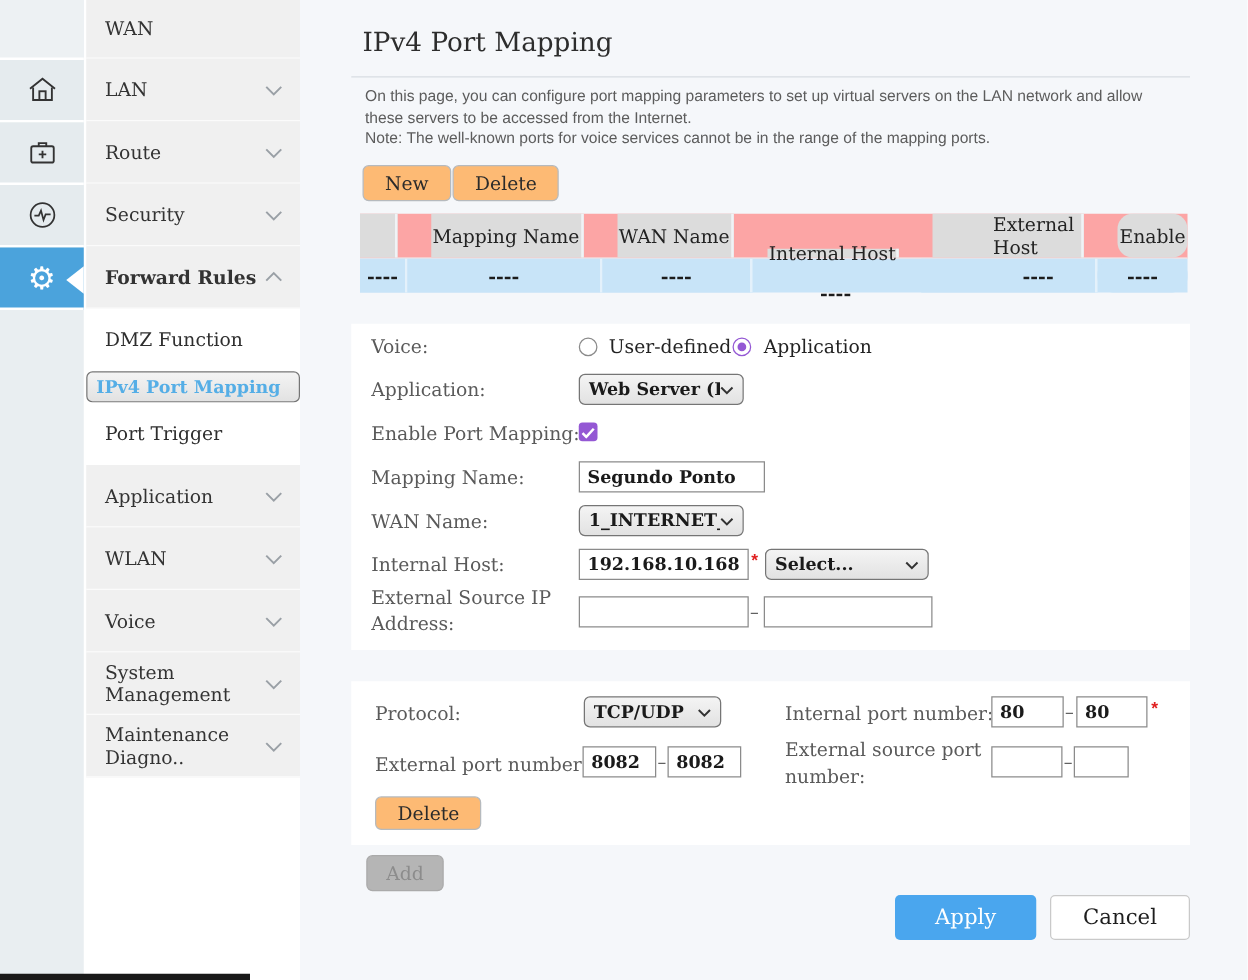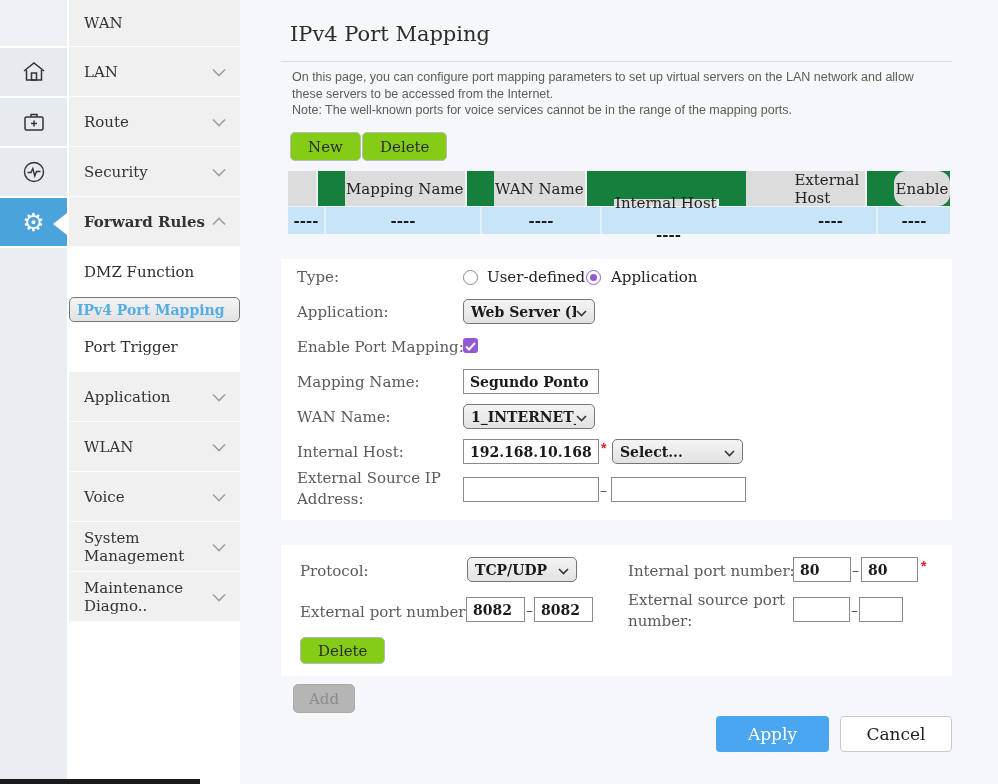--- a/index.html
+++ b/index.html
@@ -36,29 +36,29 @@
   
   .main-bg { position:absolute; left:240px; top:0; width:758px; height:784px; background:#f5f7fa; }
   .abs { position:absolute; }
 
   .page-title { left:290px; top:22px; font-size:21px; font-weight:500; color:#2d2d2d; }
   .title-divider { left:281px; top:61px; width:671px; height:1px; background:#d8dde2; }
   .desc { left:292px; top:69px; width:648px; font-family:"Liberation Sans","DejaVu Sans",sans-serif;
           font-size:12.5px; line-height:16.5px; color:#5c5c5c; }
 
   .btn { display:inline-flex; align-items:center; justify-content:center; height:29px;
-         padding:0 17px; background:#84cc16; border:1px solid #b6babe; border-radius:5px;
+         padding:0 17px; background:#fdba74; border:1px solid #b6babe; border-radius:5px;
          font-family:inherit; font-size:15px; color:#2b2b2b; cursor:pointer; }
 
   
   .tbl { left:288px; top:171px; width:662px; font-size:15px; }
   .tr { display:flex; }
   .td { display:flex; align-items:center; justify-content:center; border-right:2px solid #f0f3f6; }
   .td:last-child { border-right:none; }
-  .th-row { background:#15803d; height:36px; color:#222; border-bottom:1px solid #f0f3f6;gap:27px; }
+  .th-row { background:#fca5a5; height:36px; color:#222; border-bottom:1px solid #f0f3f6;gap:27px; }
   .th-row .td { background:#dcdcdc; }
   .data-row { background:#c8e4f8; height:27px; color:#1c1c1c; font-weight:bold; cursor:pointer; }
   .data-row .td { background:#c8e4f8; border-right:2px solid #e4f1fb; }
   .data-row .td:last-child { border-right:none; }
   .c0{width:38px;} .c1{width:156px;} .c2{width:120px;} .c3{width:135px;margin-top:28px;} .c4{width:141px;padding-left:48px;} .c5{width:72px;border-radius:12px;}
 
   .card { background:#fff; }
   .card1 { left:281px; top:259px; width:671px; height:261px; }
   .card2 { left:281px; top:545px; width:671px; height:131px; }
 
@@ -248,21 +248,21 @@
     <div class="td c2">----</div>
     <div class="td c3">----</div>
     <div class="td c4">----</div>
     <div class="td c5">----</div>
   </div>
 </div>
 
 
 <div class="abs card card1"></div>
 
-<div class="abs flabel" style="left:297px; top:268px;">Type:</div>
+<div class="abs flabel" style="left:297px; top:268px;">Voice:</div>
 <span class="abs radio" style="left:463px; top:270px;"></span>
 <span class="abs rlabel" style="left:481px; top:268px;">User-defined</span>
 <span class="abs radio on" style="left:586px; top:270px;"></span>
 <span class="abs rlabel" style="left:605px; top:268px;">Application</span>
 
 <div class="abs flabel" style="left:297px; top:303px;">Application:</div>
 <div class="abs sel" style="left:463px; top:299px; width:132px;">
   <span class="txt">Web Server (HTT</span>
   <span><svg width="11" height="7" viewBox="0 0 11 7" fill="none" stroke="#333" stroke-width="1.6">
         <polyline points="1,1 5.5,5.5 10,1"></polyline>
@@ -270,21 +270,21 @@
 </div>
 
 <div class="abs flabel" style="left:297px; top:338px;">Enable Port Mapping:</div>
 <div class="abs checkbox" style="left:463px; top:338px;">
   <span><svg width="11" height="9" viewBox="0 0 11 9" fill="none" stroke="#fff" stroke-width="2">
         <polyline points="1,4.5 4,7.5 10,1"></polyline>
       </svg></span>
 </div>
 
 <div class="abs flabel" style="left:297px; top:373px;">Mapping Name:</div>
-<div class="abs inp" style="left:463px; top:369px; width:136px;">Segundo Ponto</div>
+<div class="abs inp" style="left:463px; top:369px; width:149px;">Segundo Ponto</div>
 
 <div class="abs flabel" style="left:297px; top:408px;">WAN Name:</div>
 <div class="abs sel" style="left:463px; top:404px; width:132px;">
   <span class="txt">1_INTERNET_R_V</span>
   <span><svg width="11" height="7" viewBox="0 0 11 7" fill="none" stroke="#333" stroke-width="1.6">
         <polyline points="1,1 5.5,5.5 10,1"></polyline>
       </svg></span>
 </div>
 
 <div class="abs flabel" style="left:297px; top:443px;text-align:right;">Internal Host:</div>

